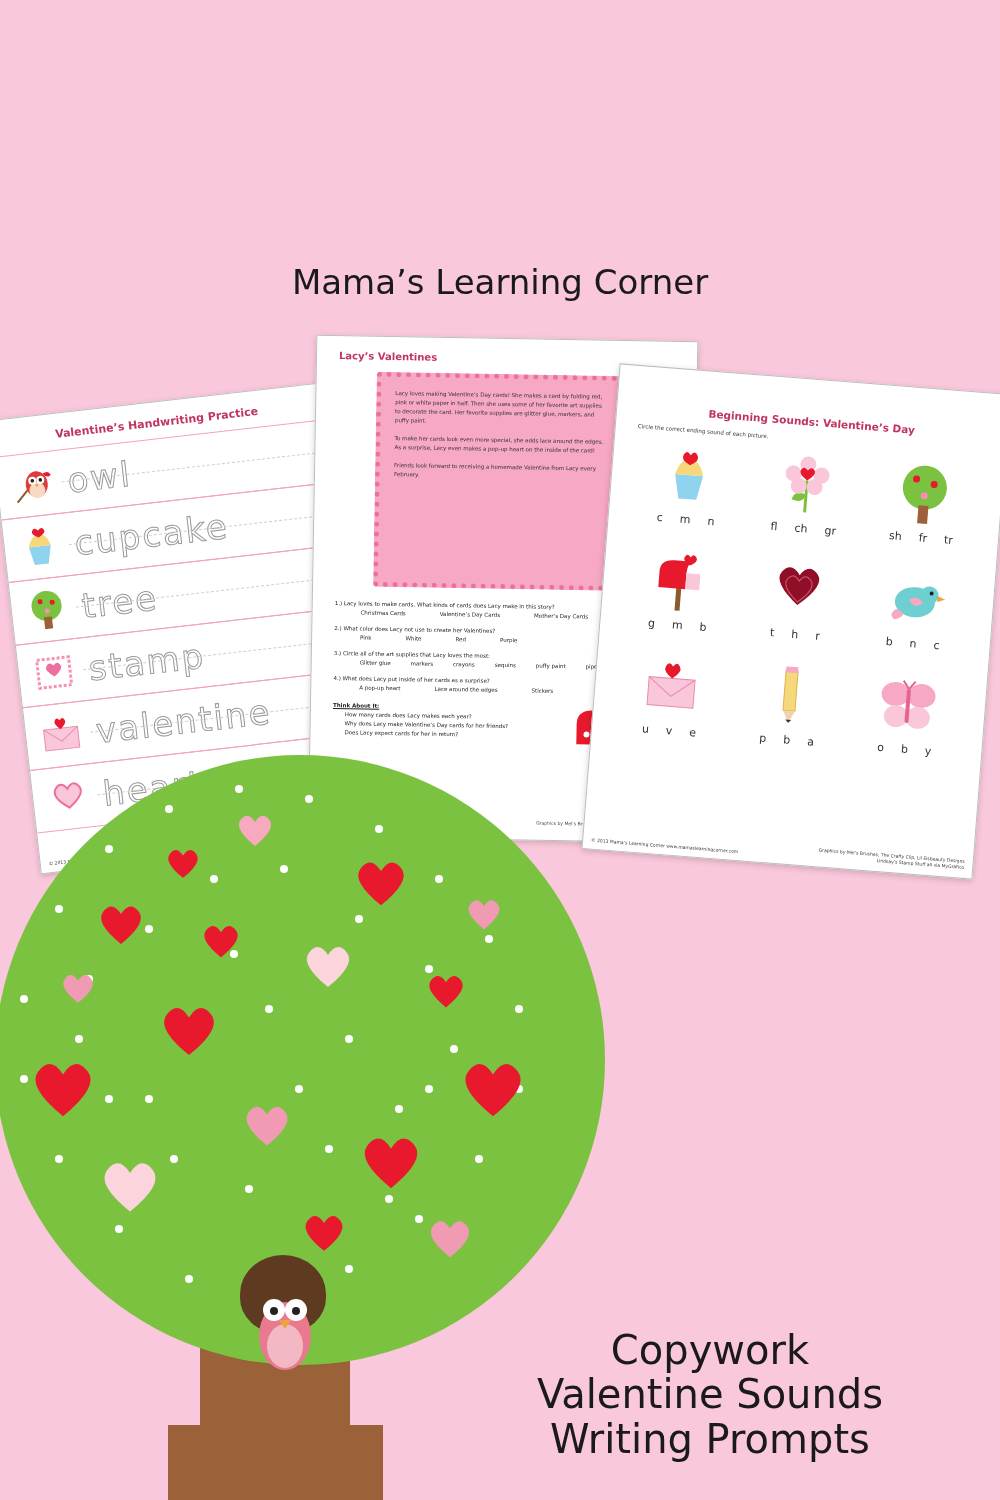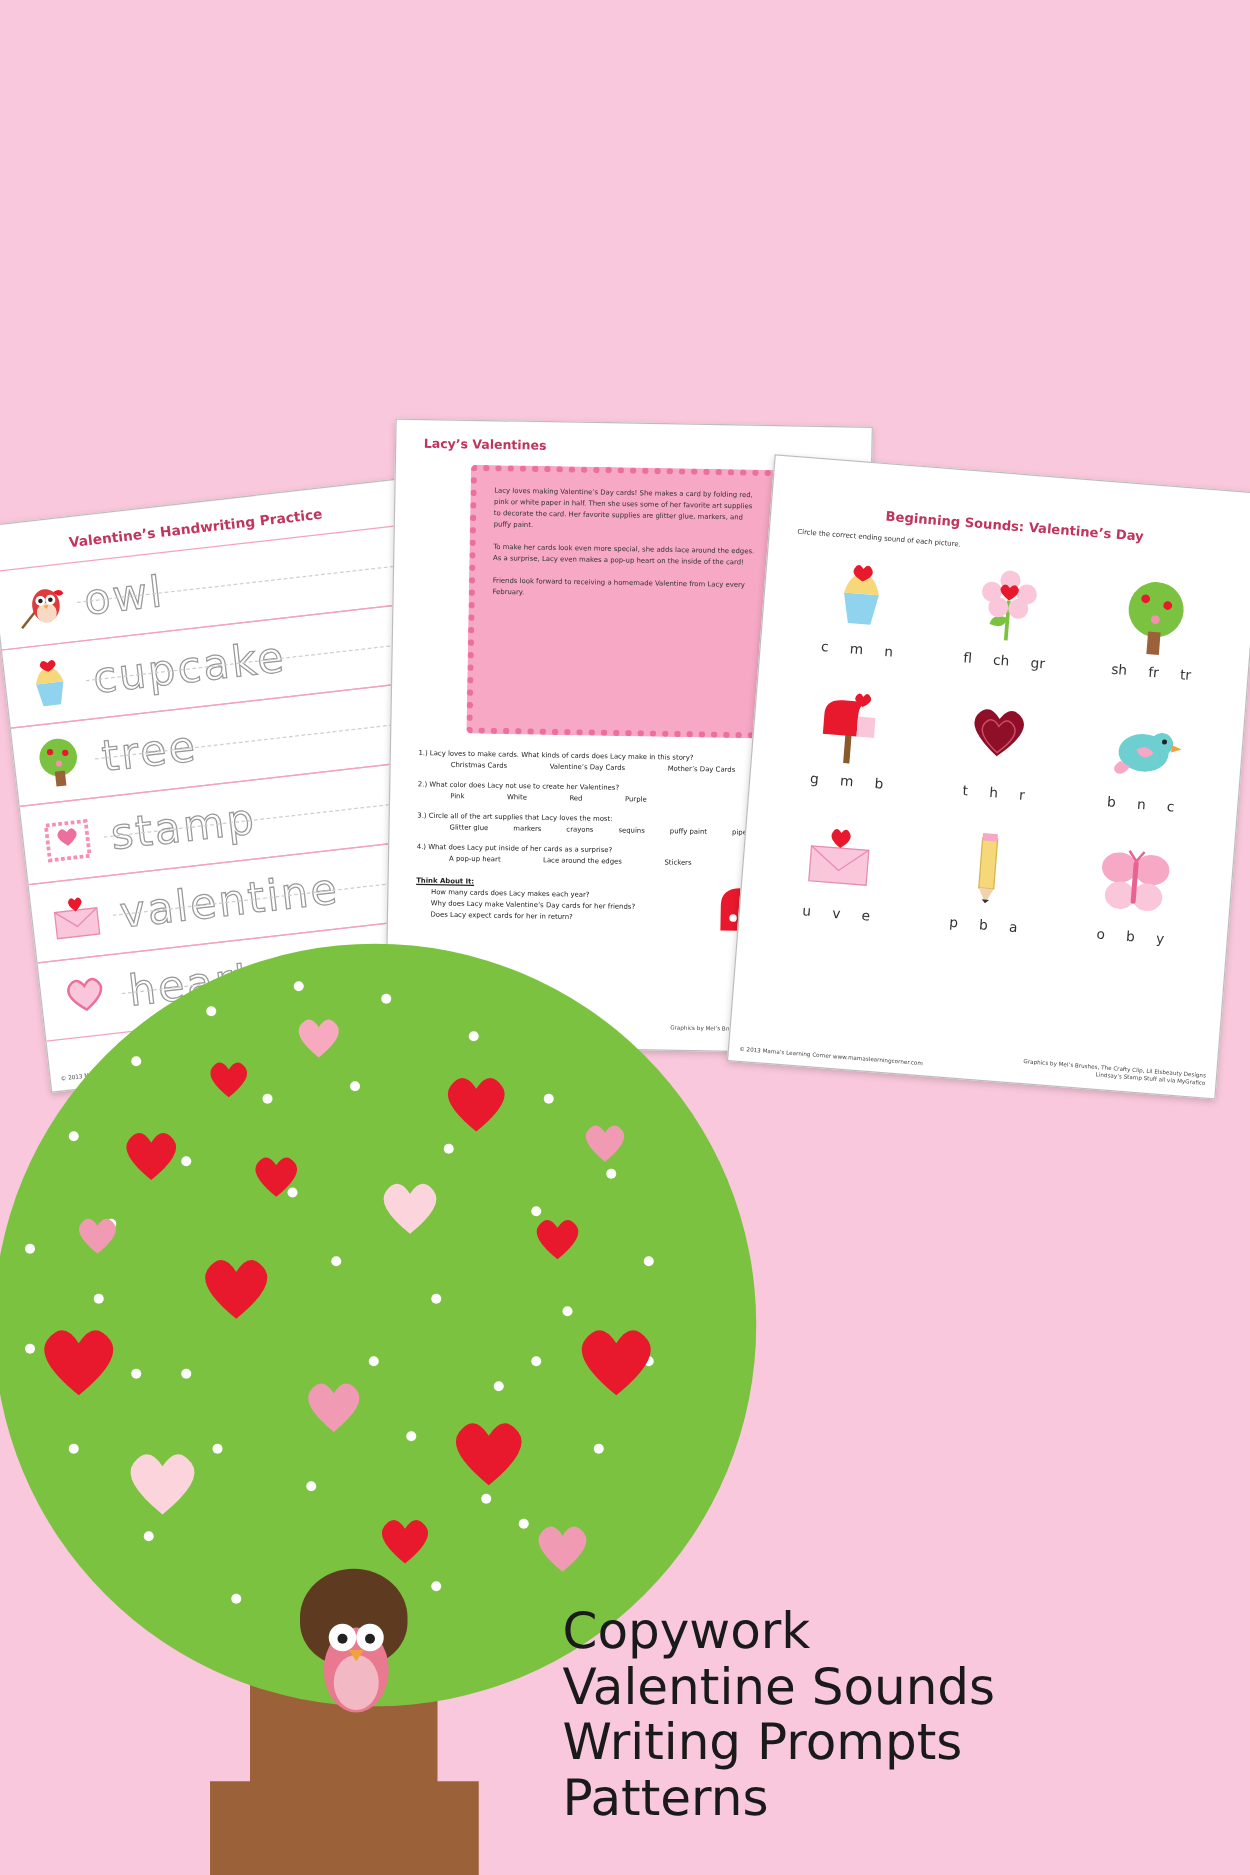--- a/index.html
+++ b/index.html
@@ -161,31 +161,32 @@
     background:#9b6239;border-radius:0 0 14px 14px;
   }
   .hole{
     position:absolute;left:245px;top:500px;width:86px;height:78px;
     background:#5e3a21;border-radius:50% 50% 45% 45%;
   }
 
   
   .features{
     position:absolute;right:30px;bottom:38px;width:520px;
-    text-align:left;
+    text-align:center;
     font-family:"DejaVu Sans", sans-serif;
     color:#1a1a1a;
   }
   .features div{font-size:40px;line-height:1.12;white-space:nowrap;}
 </style>
 </head>
 <body>
 
 <div class="stage">
 
+  <div class="byline">Mama’s Learning Corner</div>
 
   <div class="sheet" id="sheet-left">
     <div class="sheet-title">Valentine’s Handwriting Practice</div>
     <div class="hw-rows">
 
       <div class="hw-row">
         <div class="hw-pic">
           <svg width="46" height="40" viewBox="0 0 46 40">
             <path d="M6 36 L20 22" stroke="#8b5a2b" stroke-width="2" fill="none"></path>
             <ellipse cx="27" cy="20" rx="11" ry="13" fill="#e03b3b"></ellipse>
@@ -594,16 +595,15 @@
       <circle cx="26" cy="31" r="4" fill="#222"></circle>
         <circle cx="48" cy="31" r="4" fill="#222"></circle>
       <path d="M31 40 L37 49 L43 40 Z" fill="#f0a33c"></path>
     </svg>
   </div>
 
   <div class="features">
     <div>Copywork</div>
     <div>Valentine Sounds</div>
     <div>Writing Prompts</div>
-    <div>Patterns</div>
   </div>
 
 </div>
 
 </body></html>

